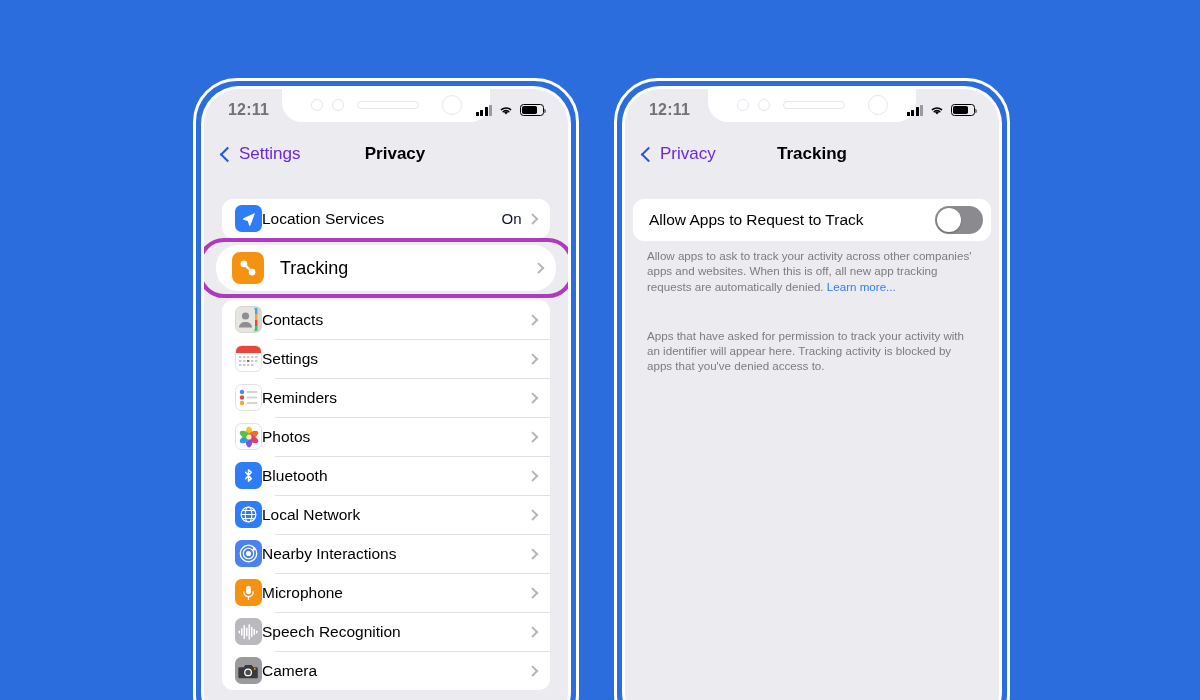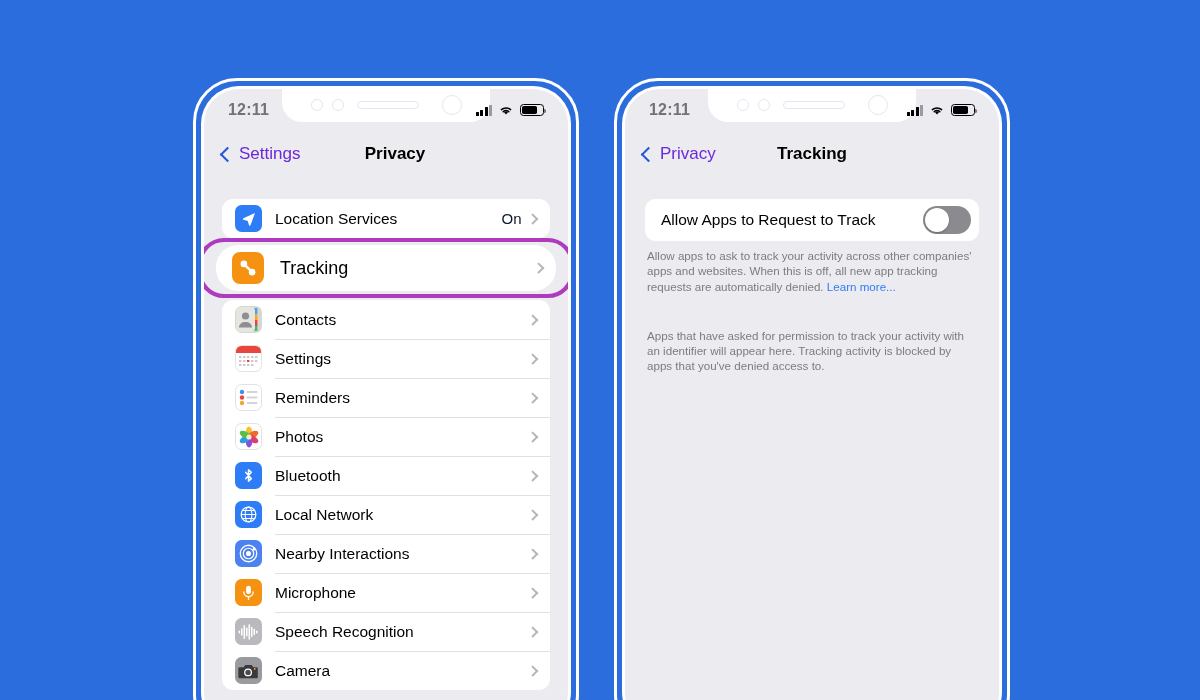--- a/index.html
+++ b/index.html
@@ -153,21 +153,21 @@
   .row + .row::before {
     content:"";
     position:absolute;
     left:53px; right:0; top:0;
     height:1px; background:#E0E0E4;
   }
   .row-label {
     font-size:15.5px;
     color:#000;
     flex:1;
-    margin-left:13px;
+    margin-left:0;
   }
   .row-value {
     font-size:15px;
     color:#0f172a;
     margin-right:7px;
   }
   .chev {
     width:7.5px; height:7.5px;
     border-top:2px solid #B5B5BA;
     border-right:2px solid #B5B5BA;
@@ -225,21 +225,21 @@
     font-size:18px;
     color:#000;
     flex:1;
     margin-left:16px;
   }
 
   
   .toggle-card {
     background:#FFFFFF;
     border-radius:11px;
-    margin:0 20px;
+    margin:0 8px;
     height:42px;
     display:flex;
     align-items:center;
     padding:0 8px 0 16px;
   }
   .toggle-label {
     font-size:15.5px;
     color:#000;
     flex:1;
   }

